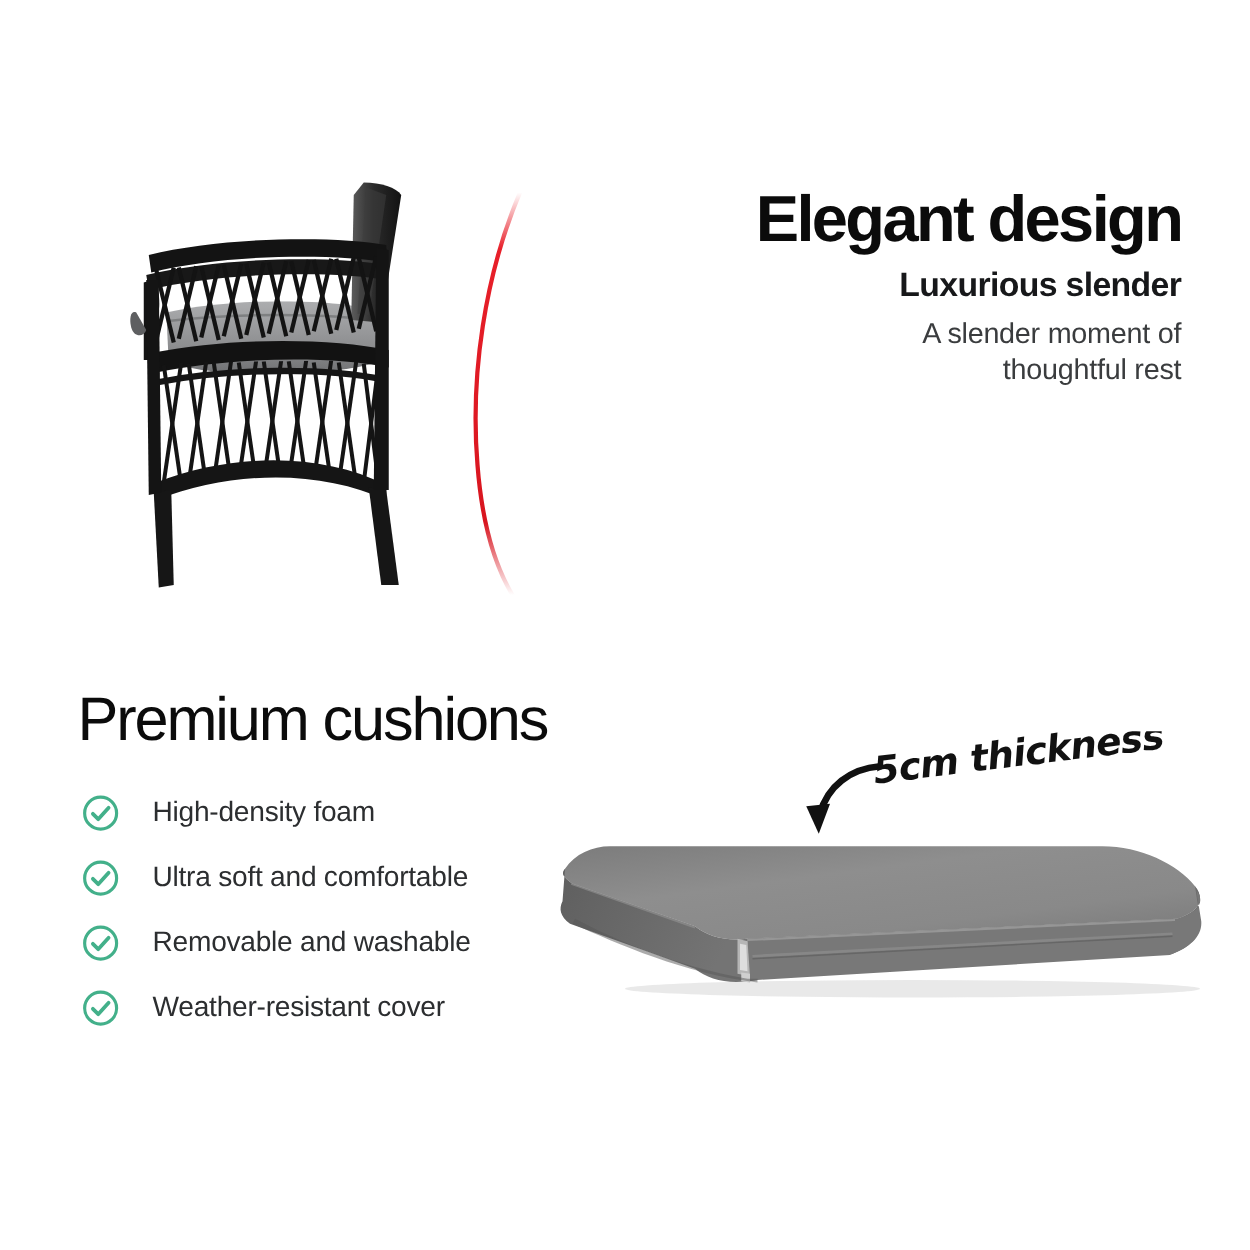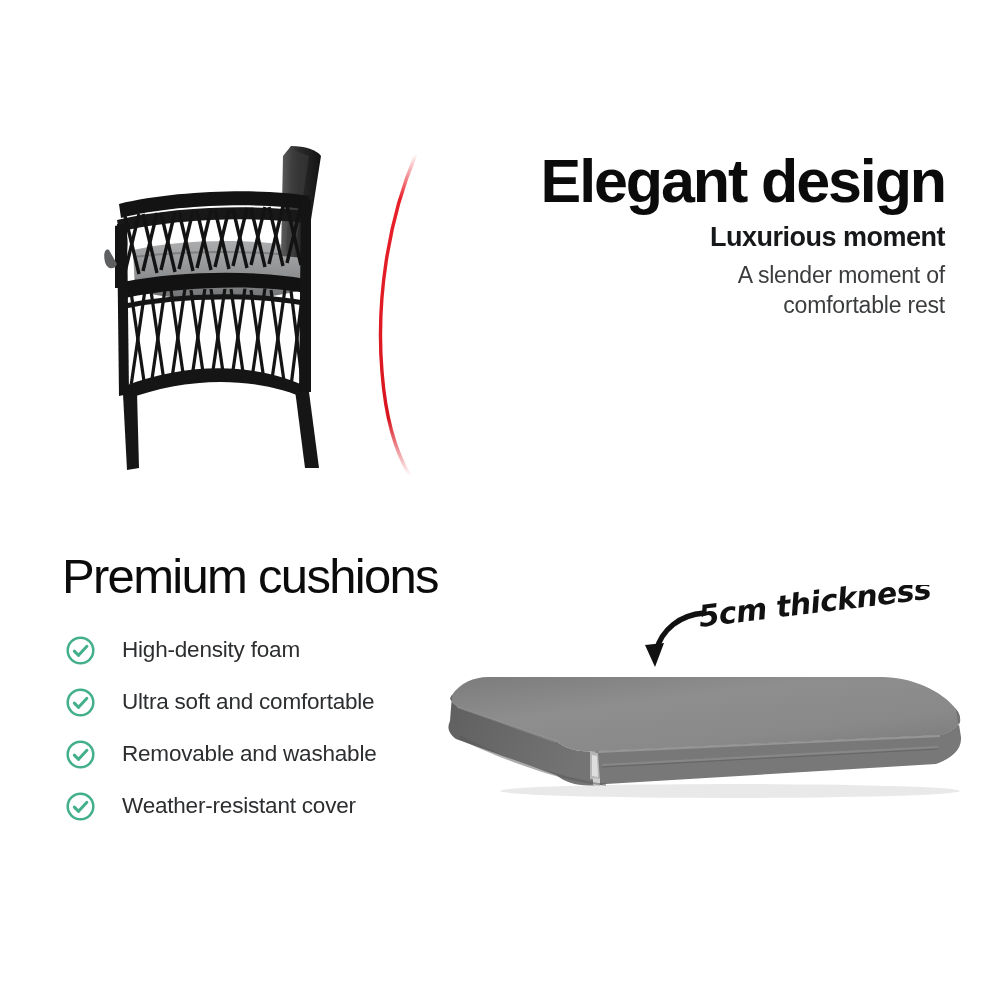--- a/index.html
+++ b/index.html
@@ -40,21 +40,21 @@
   #red-accent svg { display: block; width: 100%; height: 100%; }
 
   #headline-block {
     position: absolute;
     right: 55px;
     top: 150px;
     width: 520px;
     text-align: right;
   }
   .headline {
-    font-size: 61px;
+    font-size: 52px;
     font-weight: bold;
     line-height: 1.02;
     letter-spacing: -2.1px;
     color: #0b0b0b;
     white-space: nowrap;
   }
   .subhead {
     font-size: 27px;
     font-weight: bold;
     color: #17181a;
@@ -249,24 +249,24 @@
           <stop offset="0.82" stop-color="#d8151f" stop-opacity="1"></stop>
           <stop offset="1" stop-color="#d8151f" stop-opacity="0"></stop>
         </linearGradient>
       </defs>
       <path d="M46 4 C18 70 6 150 12 222 C16 274 28 306 40 326" stroke="url(#redFade)" stroke-width="3.4" fill="none" stroke-linecap="round"></path>
     </svg>
   </div>
 
   <div id="headline-block">
     <div class="headline">Elegant design</div>
-    <div class="subhead">Luxurious moment</div>
+    <div class="subhead">Luxurious slender</div>
     <div class="tagline">
       <div>A slender moment of</div>
-      <div>comfortable rest</div>
+      <div>thoughtful rest</div>
     </div>
   </div>
 
   <div id="features-block">
     <div class="section-title">Premium cushions</div>
     <ul id="feature-list">
       <li class="feature-row">
         <span class="check-icon">
           <svg viewBox="0 0 32 32" xmlns="http://www.w3.org/2000/svg">
             <circle cx="16" cy="16" r="13.2" fill="none" stroke="#43b08a" stroke-width="2.6"></circle>

